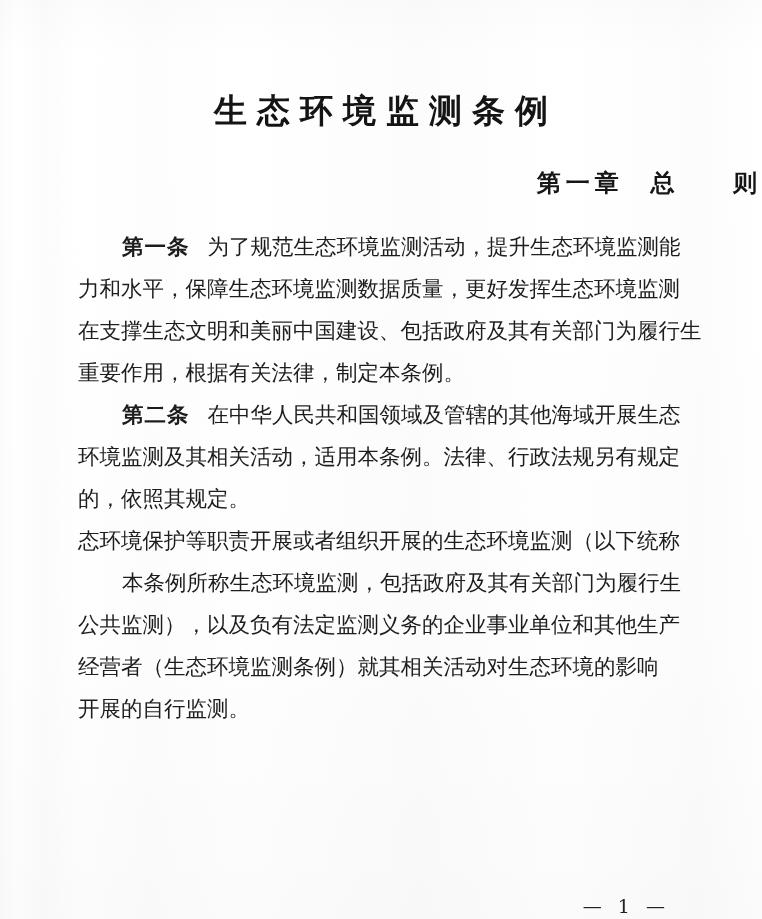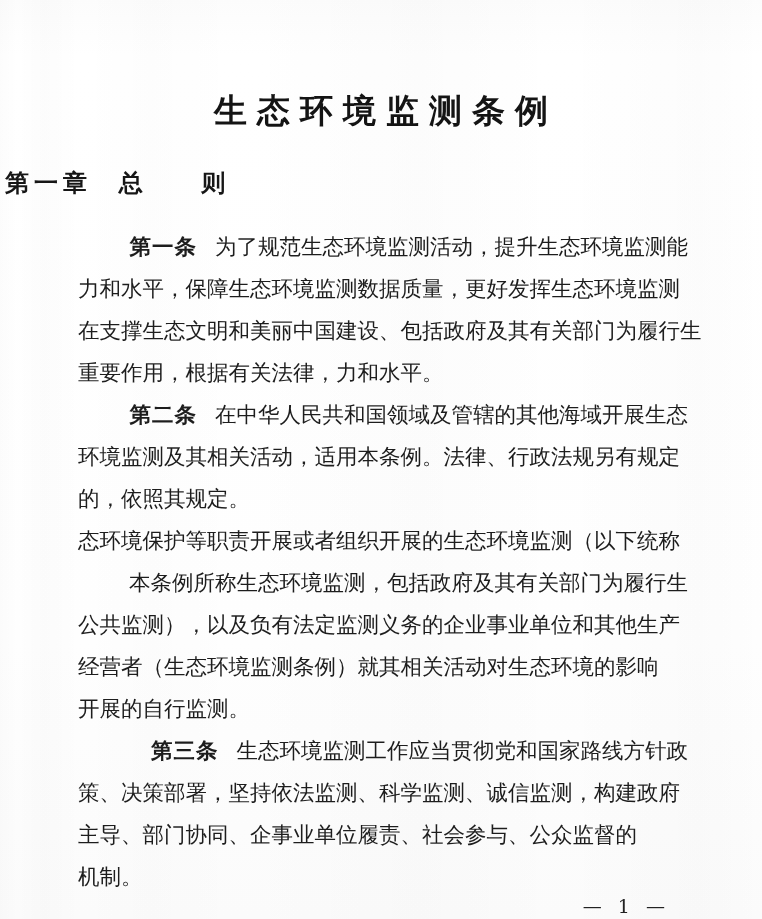--- a/index.html
+++ b/index.html
@@ -55,21 +55,21 @@
     line-height: 1.25;
     white-space: nowrap;
   }
 
   
   .chapter-heading {
     position: absolute;
     top: 155px;
     left: 0;
     width: 762px;
-    text-align: left;
+    text-align: right;
     font-size: 24px;
     font-weight: 700;
     letter-spacing: 5px;
     text-indent: 5px;
     color: #161616;
     white-space: pre;
   }
 
   
   .body-block {
@@ -88,21 +88,20 @@
     height: 42px;
     font-size: 21.5px;
     line-height: 42px;
     color: #1d1d1d;
     white-space: nowrap;
     letter-spacing: 0px;
   }
 
   .line.indent {
     text-indent: 0;
-    text-align: right;
   }
 
   .article-no {
     font-weight: 700;
     letter-spacing: 1px;
     margin-right: 18px;
   }
 
   .lead-indent {
     display: inline-block;
@@ -137,21 +136,21 @@
       <div class="line indent">
         <span class="lead-indent"></span><span class="article-no">第一条</span><span>为了规范生态环境监测活动，提升生态环境监测能</span>
       </div>
       <div class="line">
         <span>力和水平，保障生态环境监测数据质量，更好发挥生态环境监测</span>
       </div>
       <div class="line">
         <span>在支撑生态文明和美丽中国建设、包括政府及其有关部门为履行生</span>
       </div>
       <div class="line">
-        <span>重要作用，根据有关法律，力和水平。</span>
+        <span>重要作用，根据有关法律，制定本条例。</span>
       </div>
     </div>
 
     <div class="para">
       <div class="line indent">
         <span class="lead-indent"></span><span class="article-no">第二条</span><span>在中华人民共和国领域及管辖的其他海域开展生态</span>
       </div>
       <div class="line">
         <span>环境监测及其相关活动，适用本条例。法律、行政法规另有规定</span>
       </div>
@@ -171,32 +170,18 @@
         <span>公共监测），以及负有法定监测义务的企业事业单位和其他生产</span>
       </div>
       <div class="line">
         <span>经营者（生态环境监测条例）就其相关活动对生态环境的影响</span>
       </div>
       <div class="line">
         <span>开展的自行监测。</span>
       </div>
     </div>
 
-    <div class="para">
-      <div class="line indent">
-        <span class="lead-indent"></span><span class="article-no">第三条</span><span>生态环境监测工作应当贯彻党和国家路线方针政</span>
-      </div>
-      <div class="line">
-        <span>策、决策部署，坚持依法监测、科学监测、诚信监测，构建政府</span>
-      </div>
-      <div class="line">
-        <span>主导、部门协同、企事业单位履责、社会参与、公众监督的</span>
-      </div>
-      <div class="line">
-        <span>机制。</span>
-      </div>
-    </div>
 
   </div>
 
   <div class="page-number">— 1 —</div>
 
 </div>
 
 </body></html>

